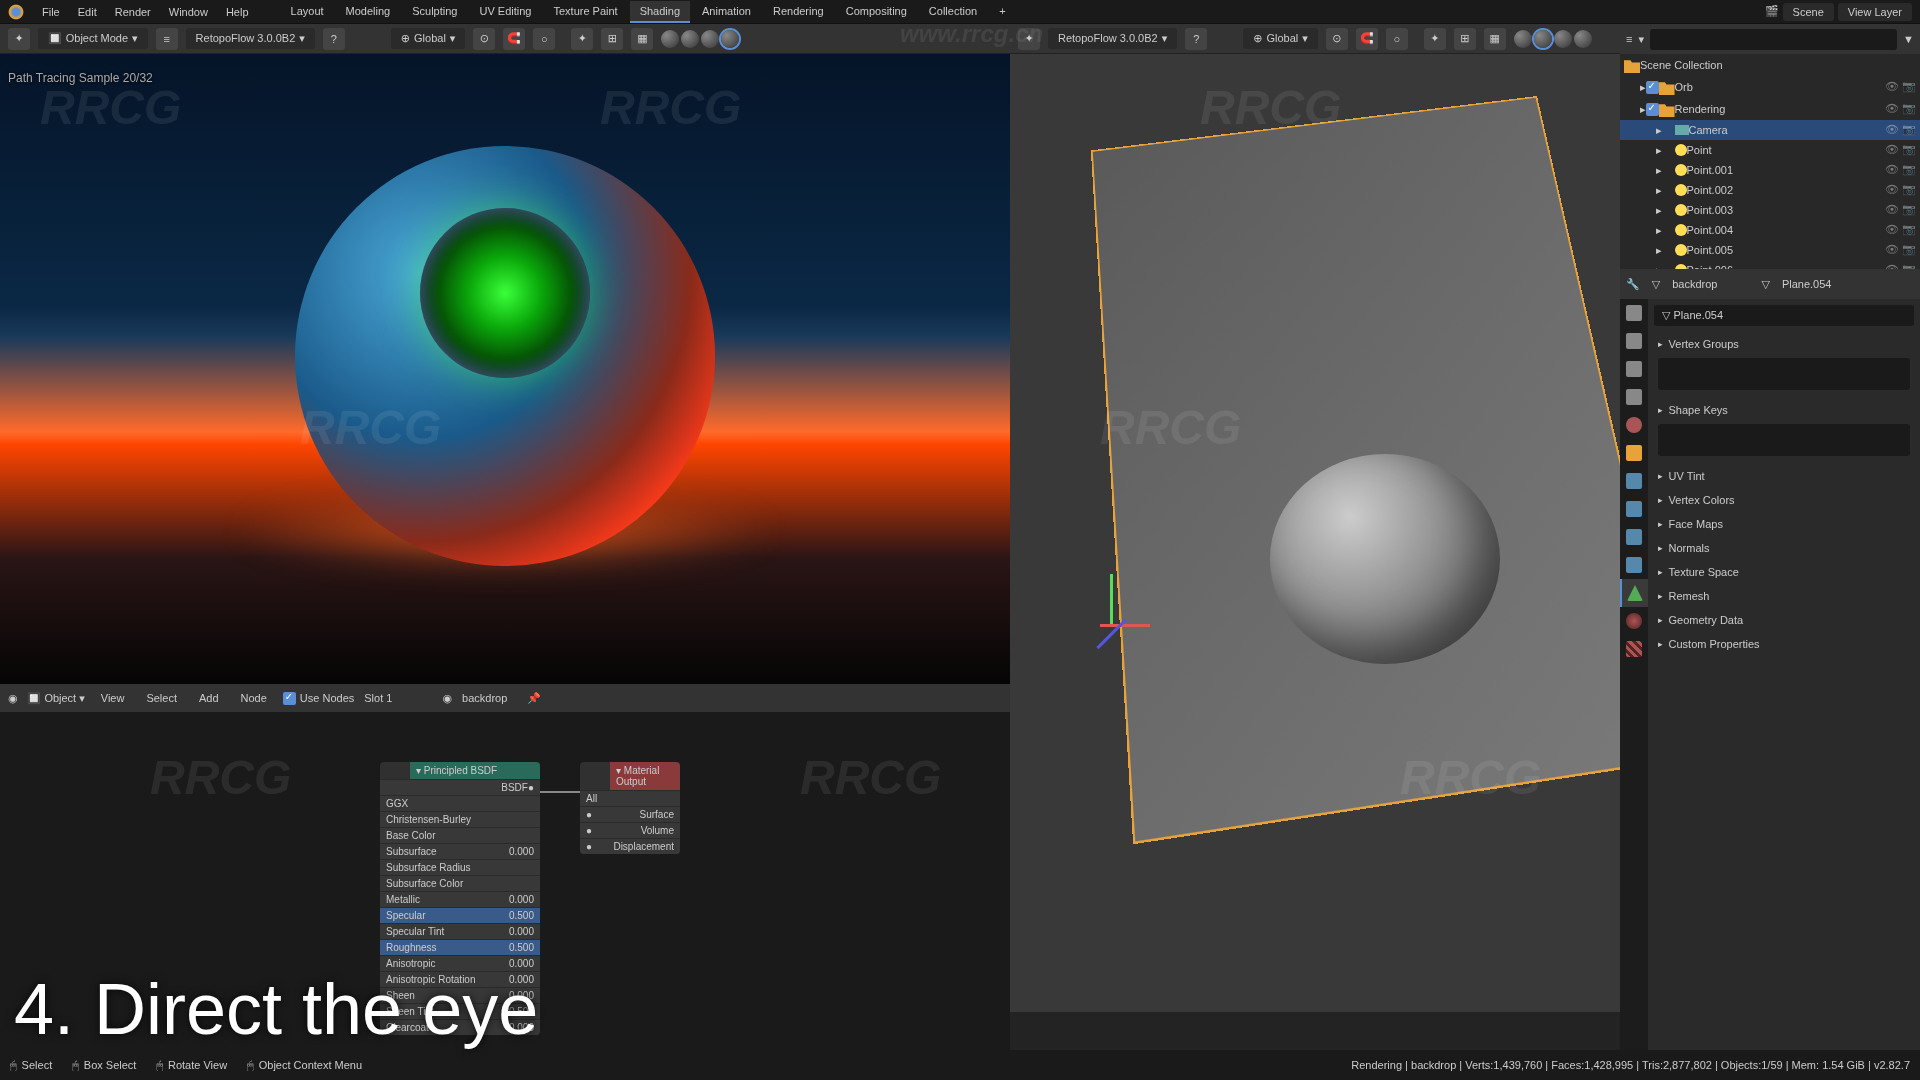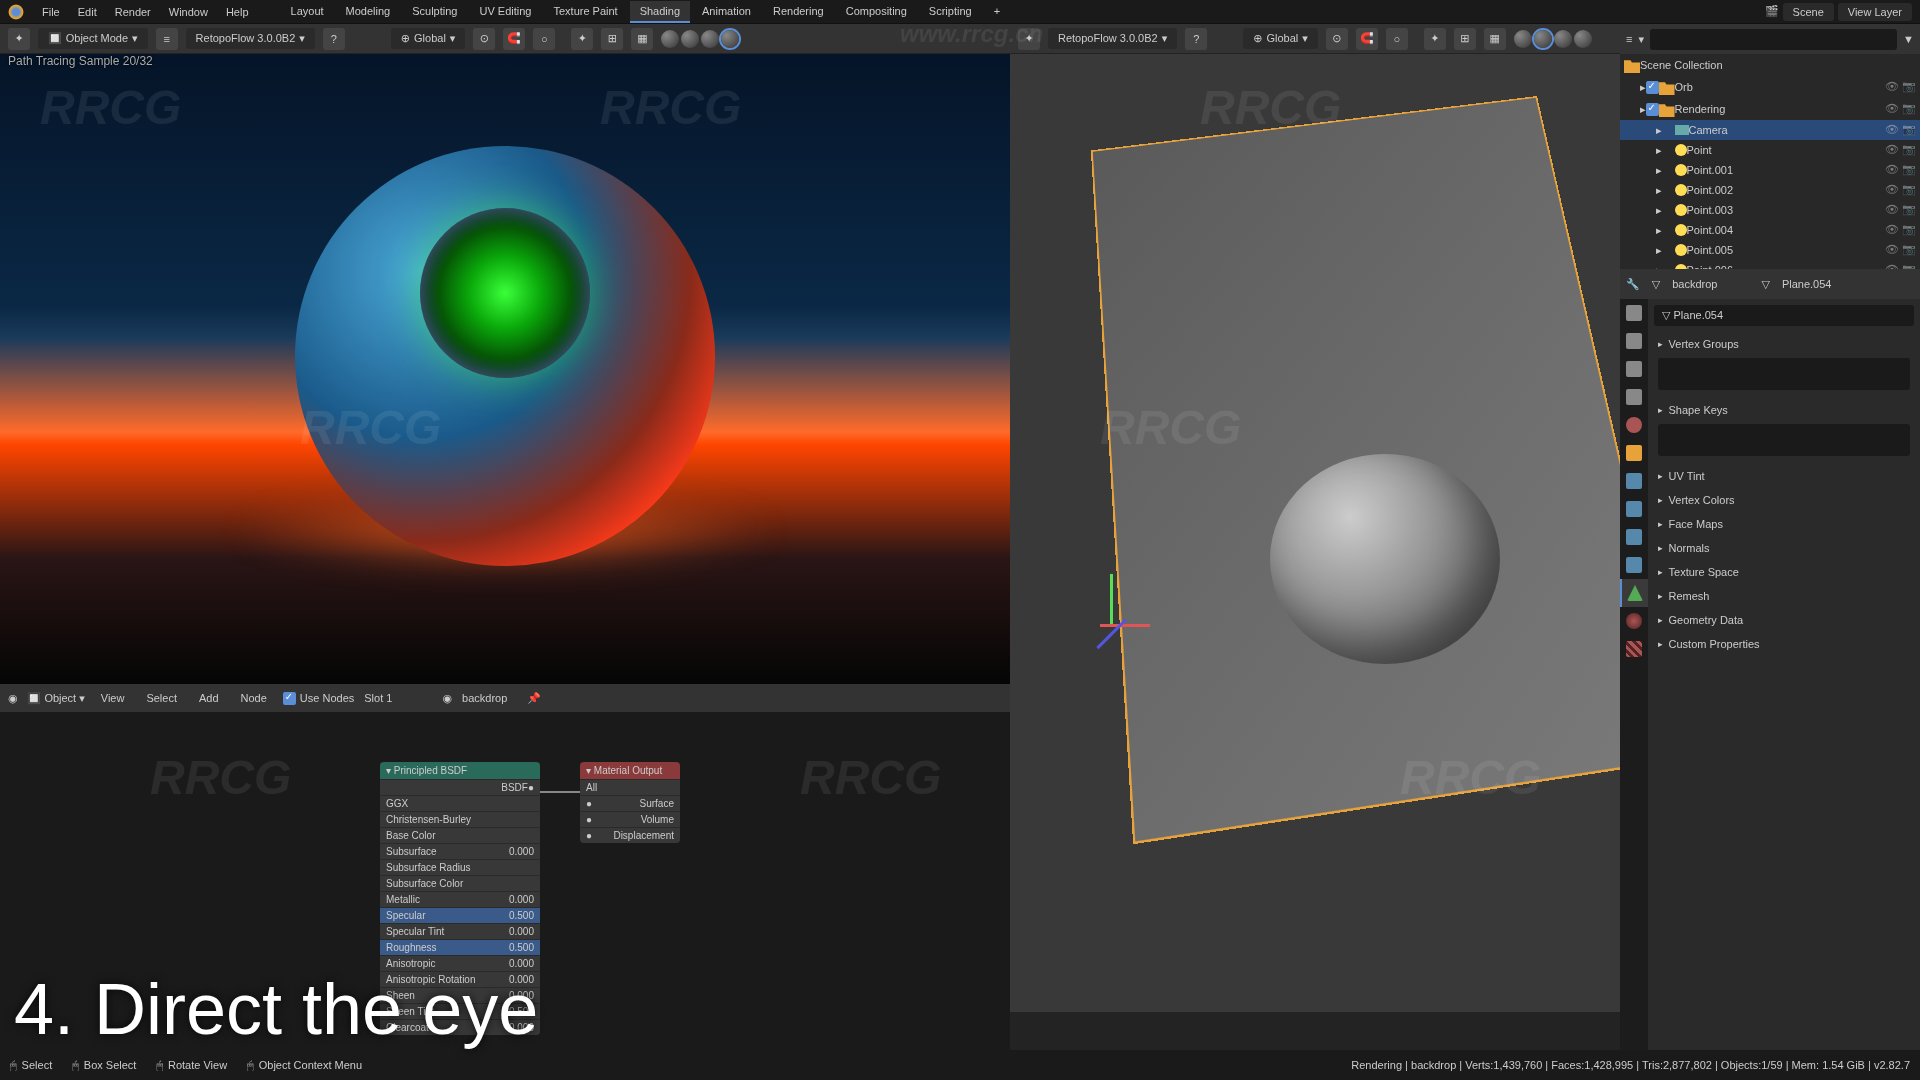--- a/index.html
+++ b/index.html
@@ -19,39 +19,39 @@
 .header-row .dropdown { background: #2a2a2a; padding: 4px 10px; border-radius: 3px; display: flex; gap: 4px; }
 .header-row .icon-btn { width: 22px; height: 22px; background: #444; border-radius: 3px; display: inline-flex; align-items: center; justify-content: center; cursor: pointer; }
 .header-row .shading-balls { display: flex; gap: 2px; }
 .header-row .ball { width: 18px; height: 18px; border-radius: 50%; background: radial-gradient(circle at 30% 30%, #888, #333); }
 .header-row .ball.active { box-shadow: 0 0 0 2px #5a8fd8; }
 .render-view { width: 1010px; height: 630px; background: linear-gradient(180deg, #051428 0%, #0a2845 40%, #1a3a5a 45%, #ff6a2a 60%, #ff4500 62%, #2a1515 80%, #050505 100%); position: relative; overflow: hidden; }
 .render-orb { position: absolute; left: 50%; top: 48%; transform: translate(-50%, -50%); width: 420px; height: 420px; }
 .orb-body { width: 100%; height: 100%; border-radius: 50%; background: radial-gradient(circle at 30% 30%, #4aa8d8, #1a5a8a 40%, #8a2a1a 65%, #ff3a1a 80%, #0a0a0a 100%); position: relative; }
 .orb-eye { position: absolute; left: 50%; top: 35%; transform: translate(-50%, -50%); width: 170px; height: 170px; border-radius: 50%; background: radial-gradient(circle, #3aff3a 0%, #0aa80a 30%, #055505 55%, #0a2a3a 70%, #1a3a4a 100%); box-shadow: 0 0 40px rgba(60,255,60,0.5), inset 0 0 20px rgba(255,255,255,0.3); }
 .orb-shadow { position: absolute; left: 50%; bottom: 18%; transform: translateX(-50%); width: 550px; height: 80px; background: radial-gradient(ellipse, rgba(255,100,30,0.8), transparent 70%); filter: blur(15px); }
-.render-status { position: absolute; top: 0; left: 8px; color: #aaa; font-size: 12px; text-shadow: 0 0 3px #000; }
+.render-status { position: absolute; top: 17px; left: 8px; color: #aaa; font-size: 12px; text-shadow: 0 0 3px #000; }
 
 .viewport-3d { position: absolute; left: 1010px; top: 54px; right: 300px; height: 958px; background: #393939; overflow: hidden; }
 .viewport-plane { position: absolute; left: 100px; top: 20px; width: 500px; height: 700px; background: linear-gradient(135deg, #5a5a5a, #7a7a7a); transform: perspective(800px) rotateX(15deg) rotateZ(-8deg); border: 2px solid #e8a23a; }
 .viewport-orb-3d { position: absolute; left: 260px; top: 400px; width: 230px; height: 210px; border-radius: 50%; background: radial-gradient(circle at 35% 30%, #ccc, #888 50%, #555); box-shadow: inset -20px -20px 40px rgba(0,0,0,0.4); }
 .viewport-gizmo { position: absolute; left: 40px; top: 520px; width: 120px; height: 100px; }
 .axis-x { position: absolute; width: 50px; height: 3px; background: #e05555; top: 50px; left: 50px; }
 .axis-y { position: absolute; width: 3px; height: 50px; background: #55e055; top: 0; left: 60px; }
 .axis-z { position: absolute; width: 3px; height: 40px; background: #5555e0; top: 40px; left: 60px; transform: rotate(45deg); }
 
 .node-editor { position: absolute; left: 0; top: 684px; width: 1010px; bottom: 30px; background: #1d1d1d; }
 .node-header { height: 28px; background: #333; display: flex; align-items: center; padding: 0 8px; gap: 10px; }
 .node-header .item { cursor: pointer; padding: 3px 6px; }
 .node-header .checkbox { display: flex; gap: 4px; align-items: center; }
 .node-canvas { position: relative; height: calc(100% - 28px); background: #1a1a1a; }
 .node { position: absolute; border-radius: 4px; overflow: hidden; font-size: 10px; }
 .node-principled { left: 380px; top: 50px; width: 160px; background: #303030; }
 .node-output { left: 580px; top: 50px; width: 100px; background: #303030; }
-.node-title { padding: 3px 6px; font-size: 10px; }
+.node-title { padding: 3px 6px; font-size: 10px; margin-left: 30px; }
 .node-title.shader { background: #2a6a5a; }
 .node-title.output { background: #8a3a3a; }
 .node-row { padding: 2px 6px; display: flex; justify-content: space-between; background: #383838; border-top: 1px solid #2a2a2a; align-items: flex-end; }
 .node-row.blue { background: #3a5a8a; }
 .node-link { position: absolute; left: 540px; top: 72px; width: 40px; height: 15px; }
 .node-link svg { width: 100%; height: 100%; }
 
 .overlay-text { position: absolute; left: 14px; bottom: 30px; font-size: 72px; color: #fff; font-weight: 300; text-shadow: 0 0 10px rgba(0,0,0,0.8); z-index: 100; }
 
 .statusbar { position: absolute; bottom: 0; left: 0; right: 0; height: 30px; background: #1a1a1a; display: flex; align-items: center; padding: 0 10px; gap: 20px; font-size: 11px; }
@@ -100,21 +100,21 @@
   <span style="width:20px"></span>
   <span class="workspace-tab">Layout</span>
   <span class="workspace-tab">Modeling</span>
   <span class="workspace-tab">Sculpting</span>
   <span class="workspace-tab">UV Editing</span>
   <span class="workspace-tab">Texture Paint</span>
   <span class="workspace-tab active">Shading</span>
   <span class="workspace-tab">Animation</span>
   <span class="workspace-tab">Rendering</span>
   <span class="workspace-tab">Compositing</span>
-  <span class="workspace-tab">Scripting</span>
+  <span class="workspace-tab">Collection</span>
   <span class="workspace-tab">+</span>
   <span class="spacer"></span>
   <div class="scene-controls">
     <span>🎬</span>
     <span class="pill">
         <span>Scene</span>
       </span>
     <span class="pill">
         <span>View Layer</span>
       </span>

